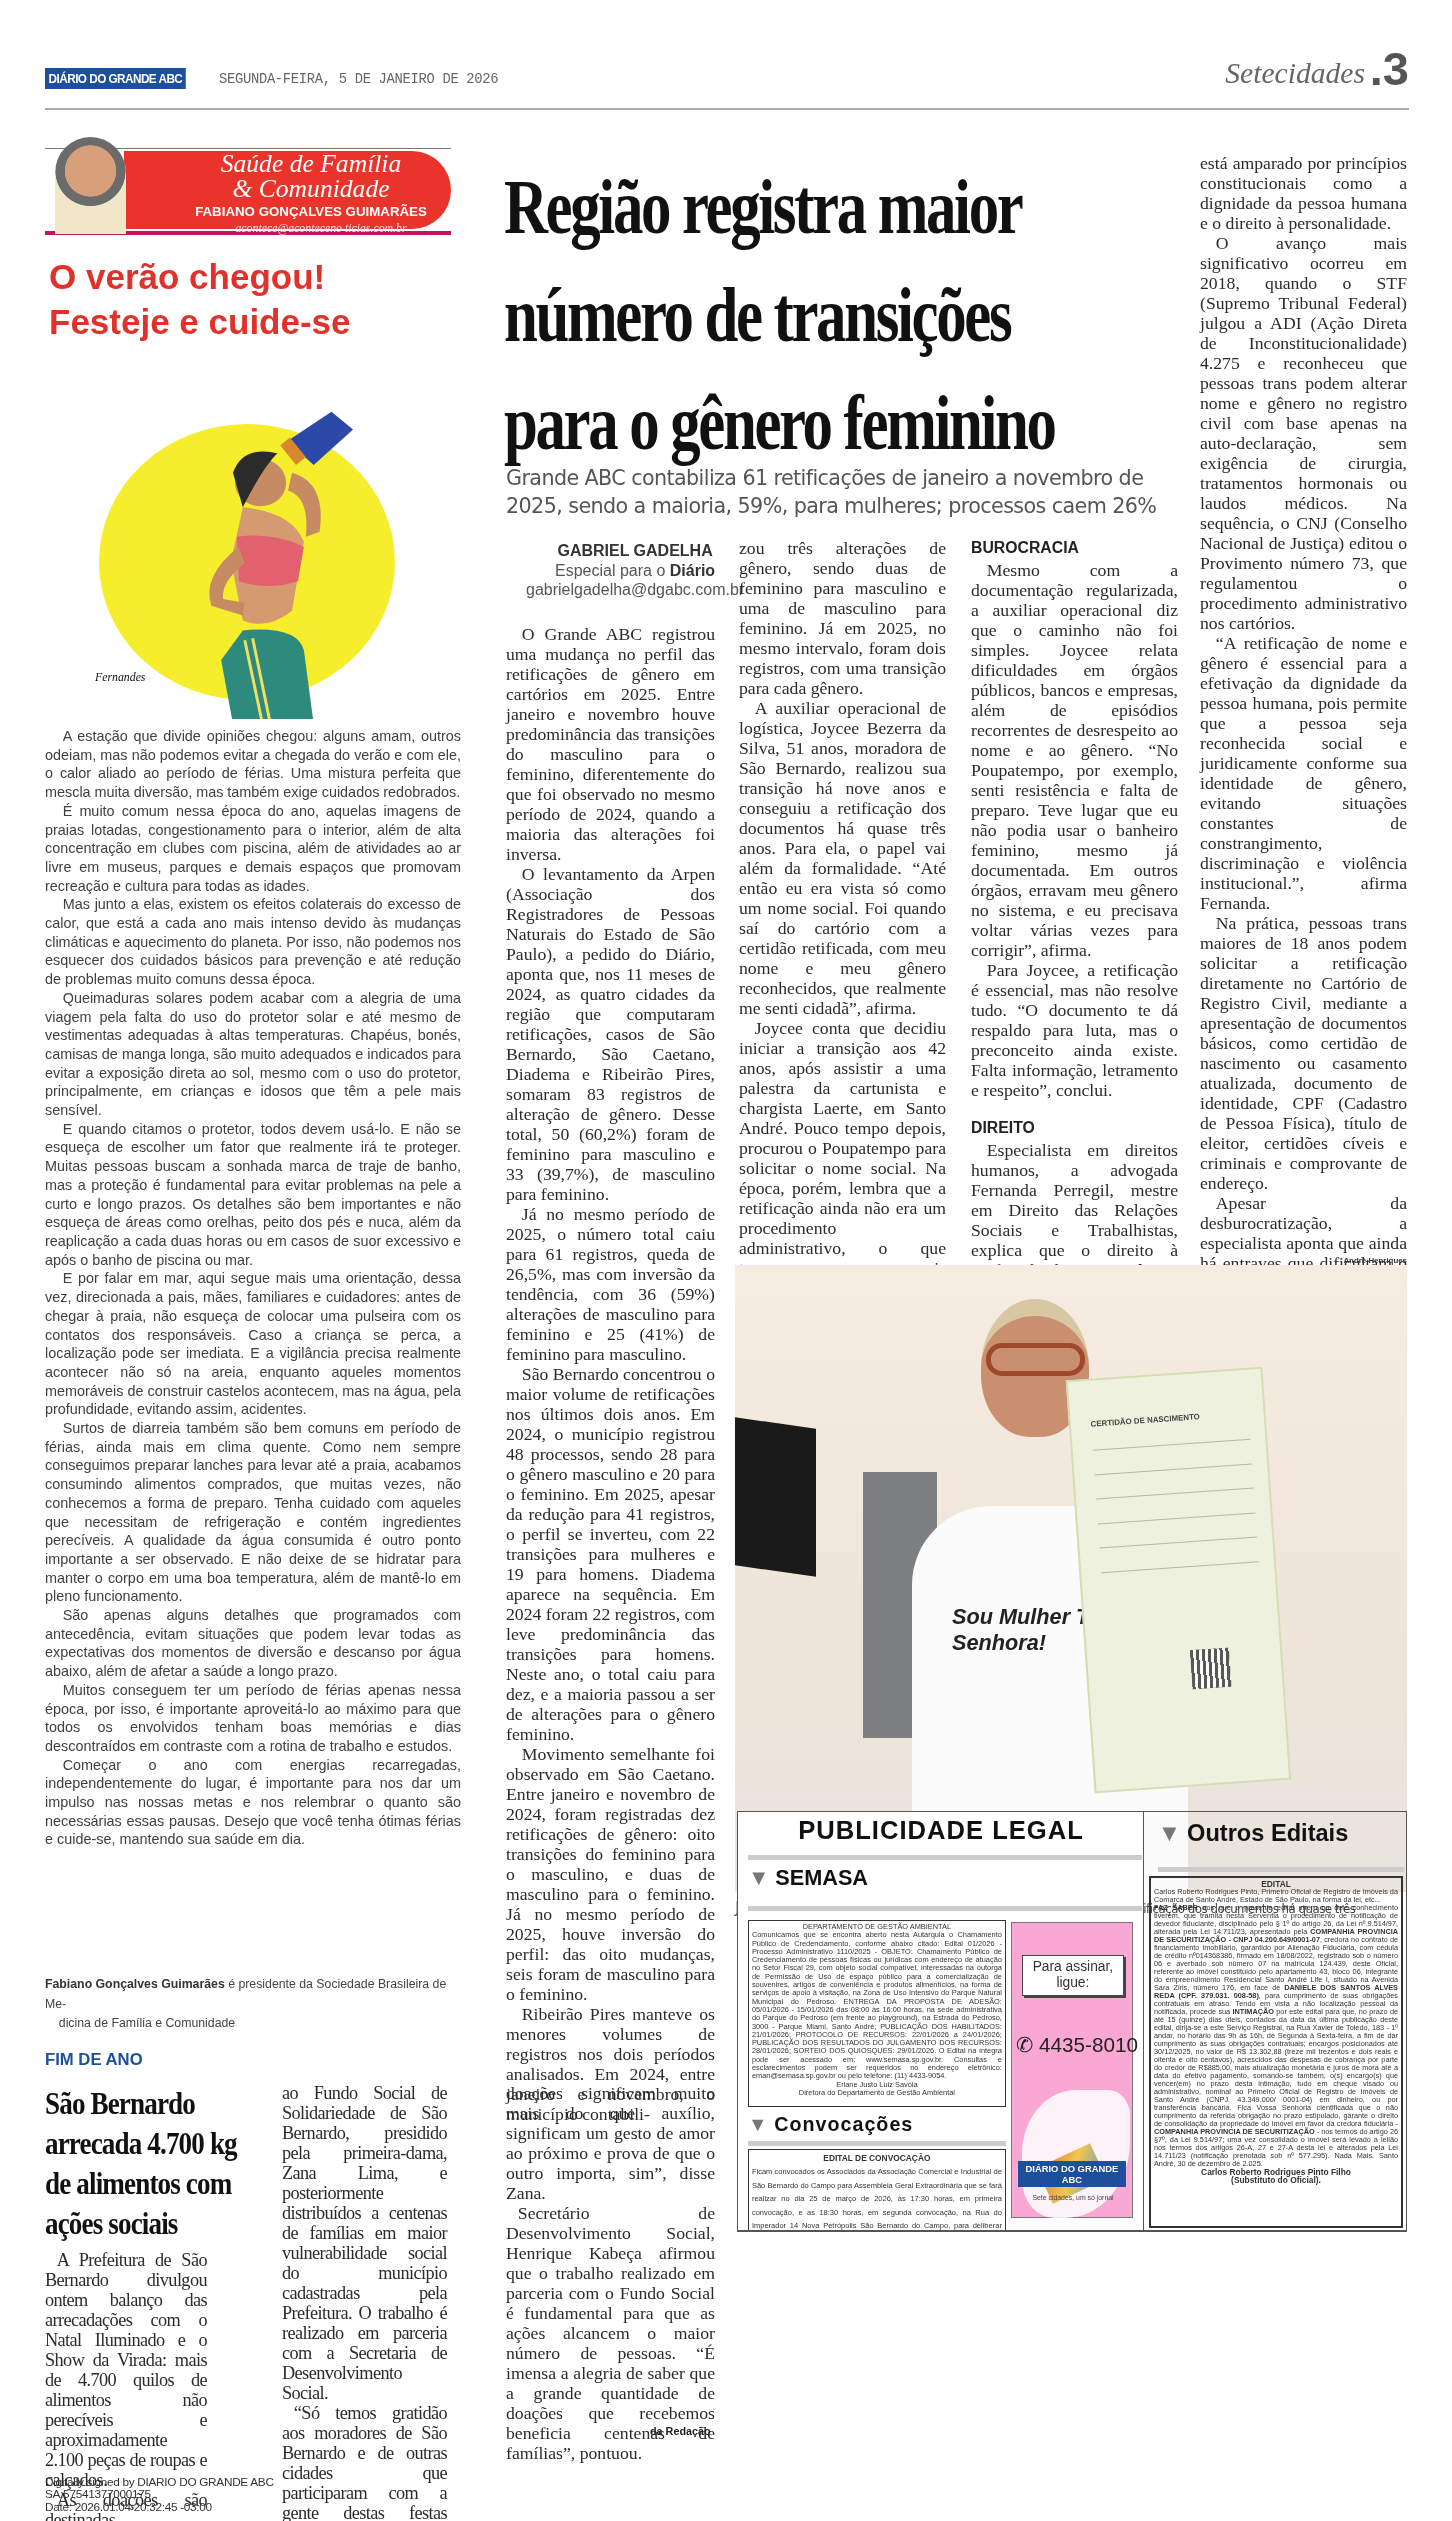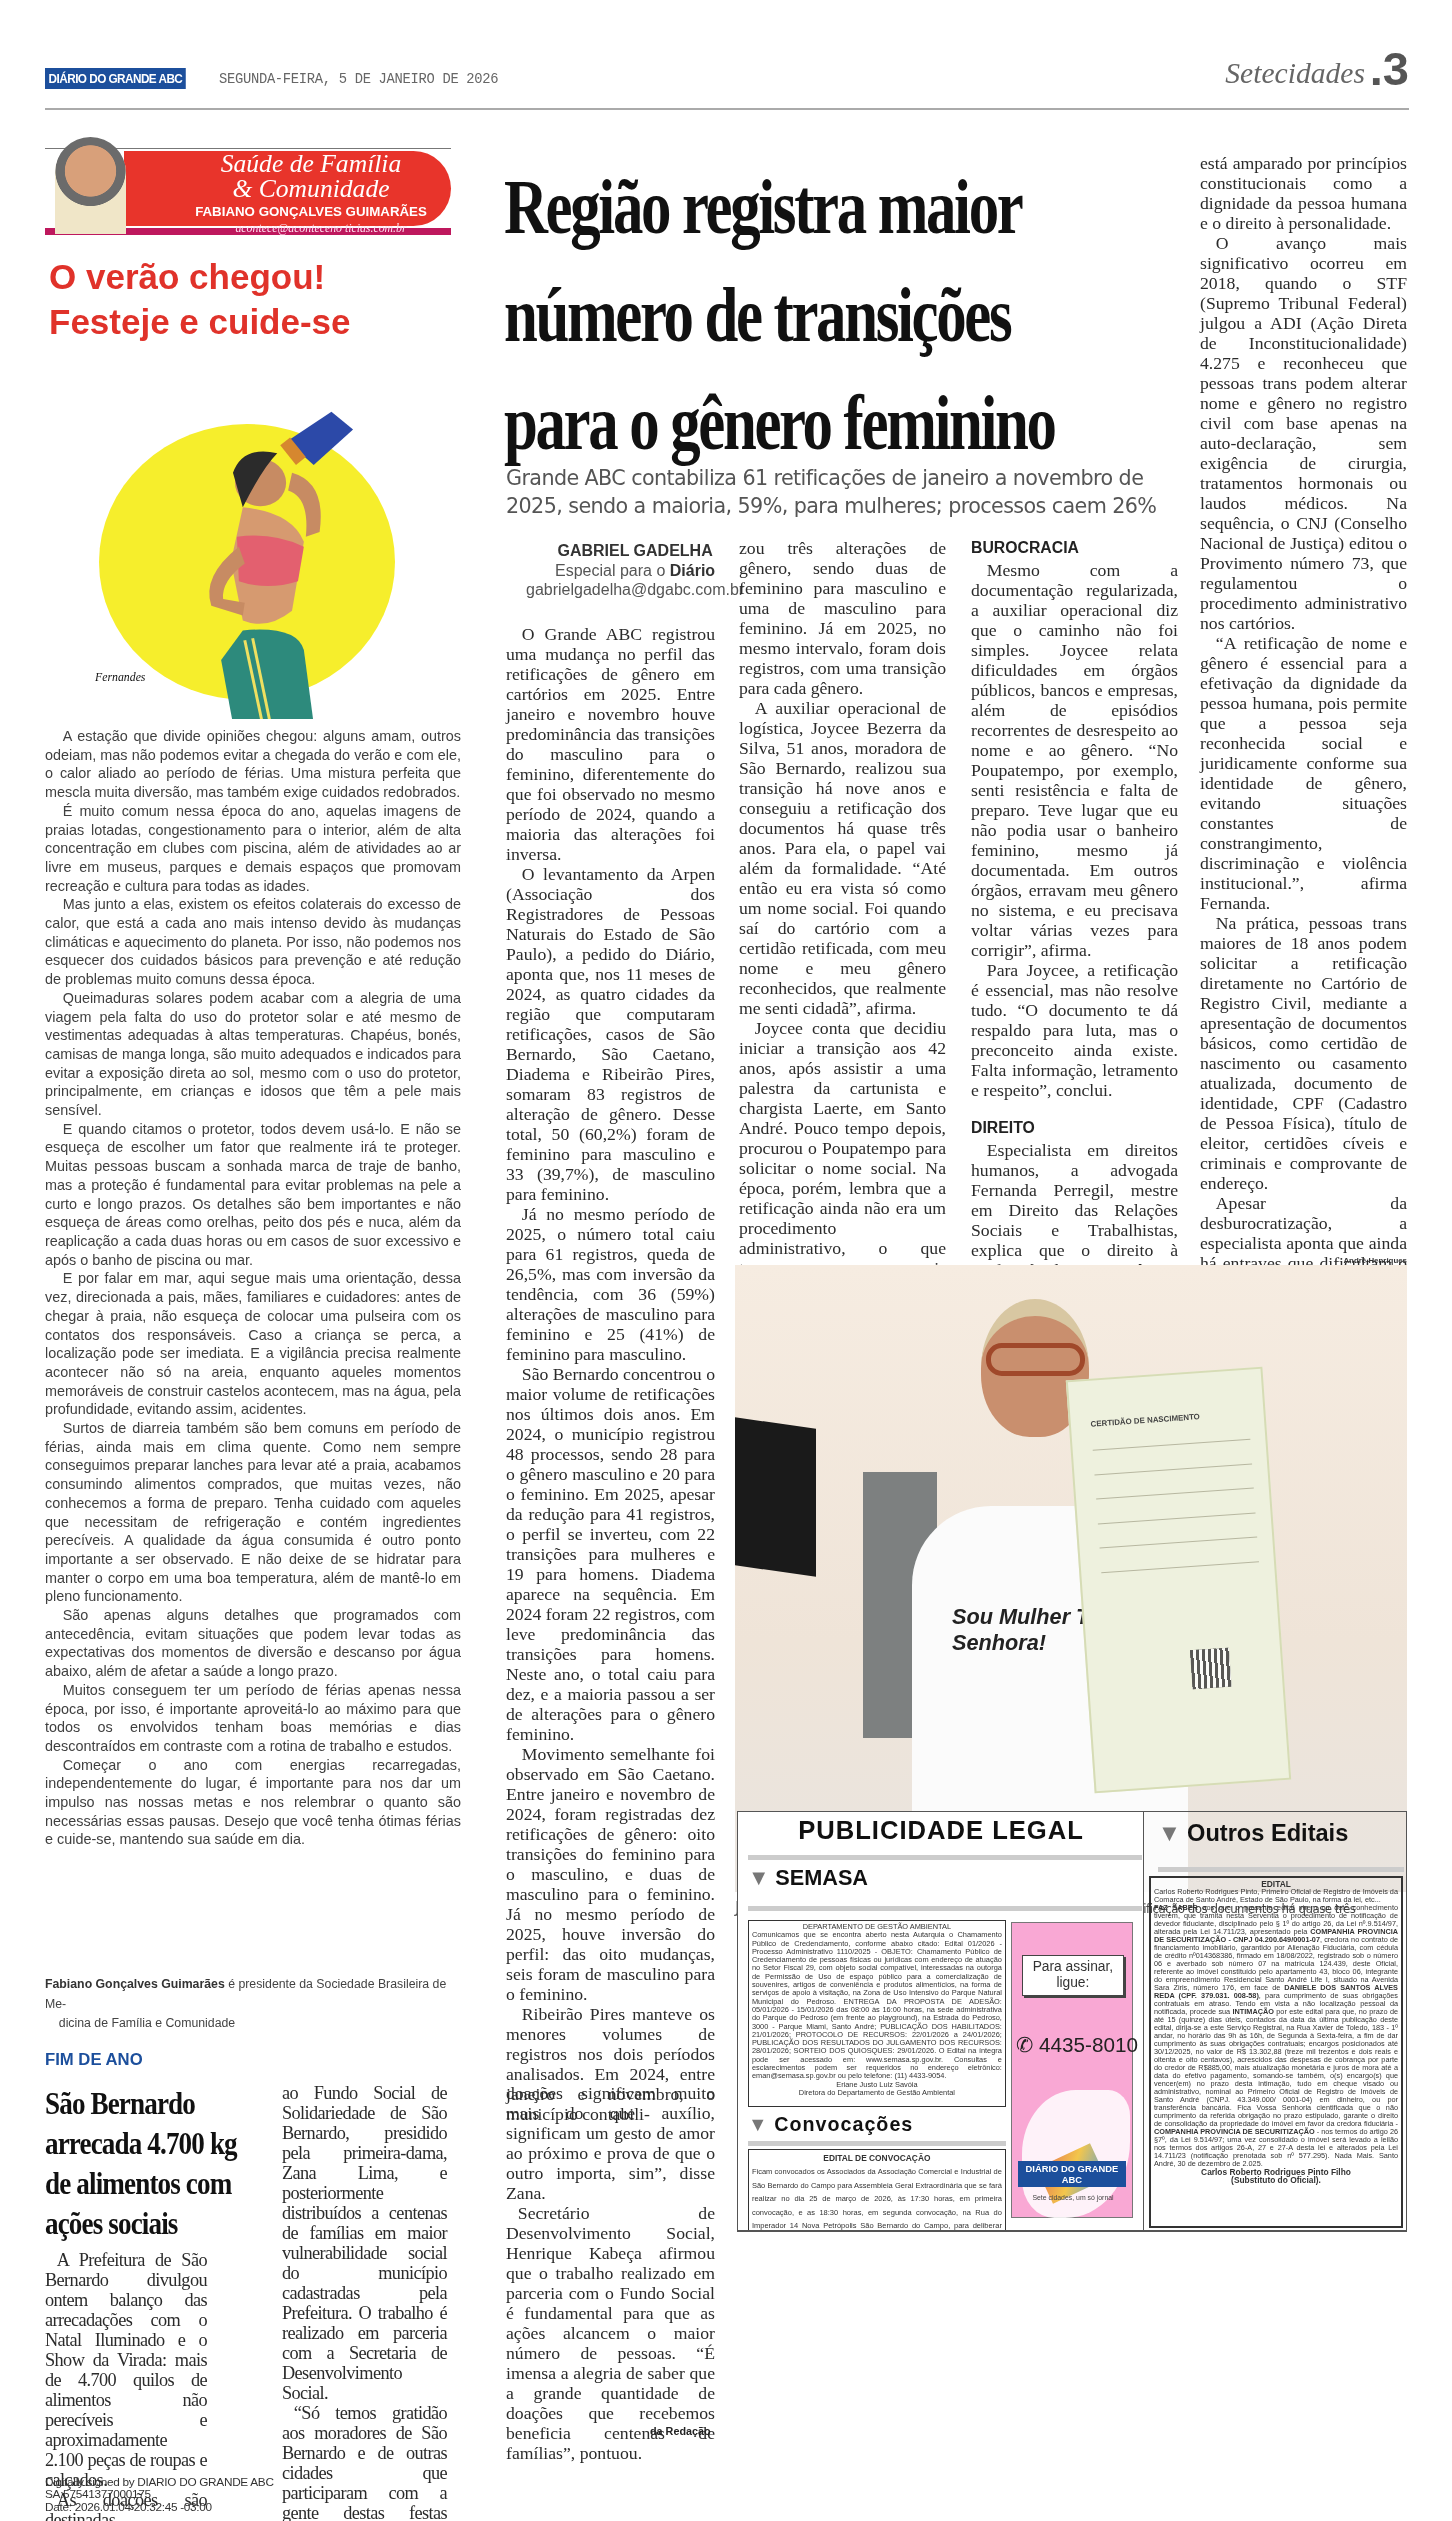--- a/index.html
+++ b/index.html
@@ -9,21 +9,21 @@
   .abs { position: absolute; }
 
   
   .masthead-logo { left: 45px; top: 68px; background: #1c4f9c; color: #fff; font-family: "Liberation Sans", sans-serif; font-weight: bold; font-size: 12.8px; letter-spacing: -0.6px; padding: 3px 3.9px; transform: scaleX(0.92); transform-origin: left; }
   .masthead-date { left: 219px; top: 72px; font-family: Liberation Mono, monospace; font-size: 13.8px; color: #666; letter-spacing: -0.3px; }
   .section-name { right: 87px; top: 57px; font-family: "Liberation Serif", serif; font-style: italic; font-size: 29.6px; color: #666; }
   .page-num { right: 43px; top: 41px; font-family: "Liberation Sans", sans-serif; font-weight: bold; font-size: 47px; color: #555; }
   .header-rule { left: 45px; right: 43px; top: 108px; height: 2px; background: #aaa; }
 
   
-  .col-banner { left: 45px; top: 148px; width: 406px; height: 87px; border-top: 1px solid #777; border-bottom: 7px solid #be185d; }
+  .col-banner { left: 45px; top: 148px; width: 406px; height: 87px; border-top: 1px solid #777; border-bottom: 4px solid #be185d; }
   .col-banner .red { position: absolute; left: 79px; top: 2px; right: 0; bottom: 2px; background: #e8342b; border-radius: 0 59px 59px 0; }
   .col-banner .avatar { position: absolute; left: 9.9px; top: -11.8px; width: 71px; height: 97px; border-radius: 39px 39px 0 0; background: radial-gradient(circle at 50% 35%, #d8a07a 0 35%, #6b6b6b 36% 48%, #f0e6c8 49%); }
   .col-banner .t1 { position: absolute; left: 128px; top: 3px; width: 276px; text-align: center; font-family: "Liberation Serif", serif; font-style: italic; color: #fff; font-size: 25.6px; line-height: 24.6px; }
   .col-banner .t2 { position: absolute; left: 118px; top: 55px; width: 296px; text-align: center; font-family: "Liberation Sans", sans-serif; font-weight: bold; color: #fff; font-size: 13.3px; }
   .col-banner .t3 { position: absolute; left: 158px; top: 72px; width: 236px; text-align: center; font-style: italic; color: #fde; font-size: 11.8px; }
 
   .col-title { left: 49px; top: 254px; width: 414px; font-family: "Liberation Sans", sans-serif; font-weight: bold; color: #e0322a; font-size: 35px; line-height: 45px; }
 
   
   .illus { left: 95px; top: 335px; width: 335px; height: 384px; }

